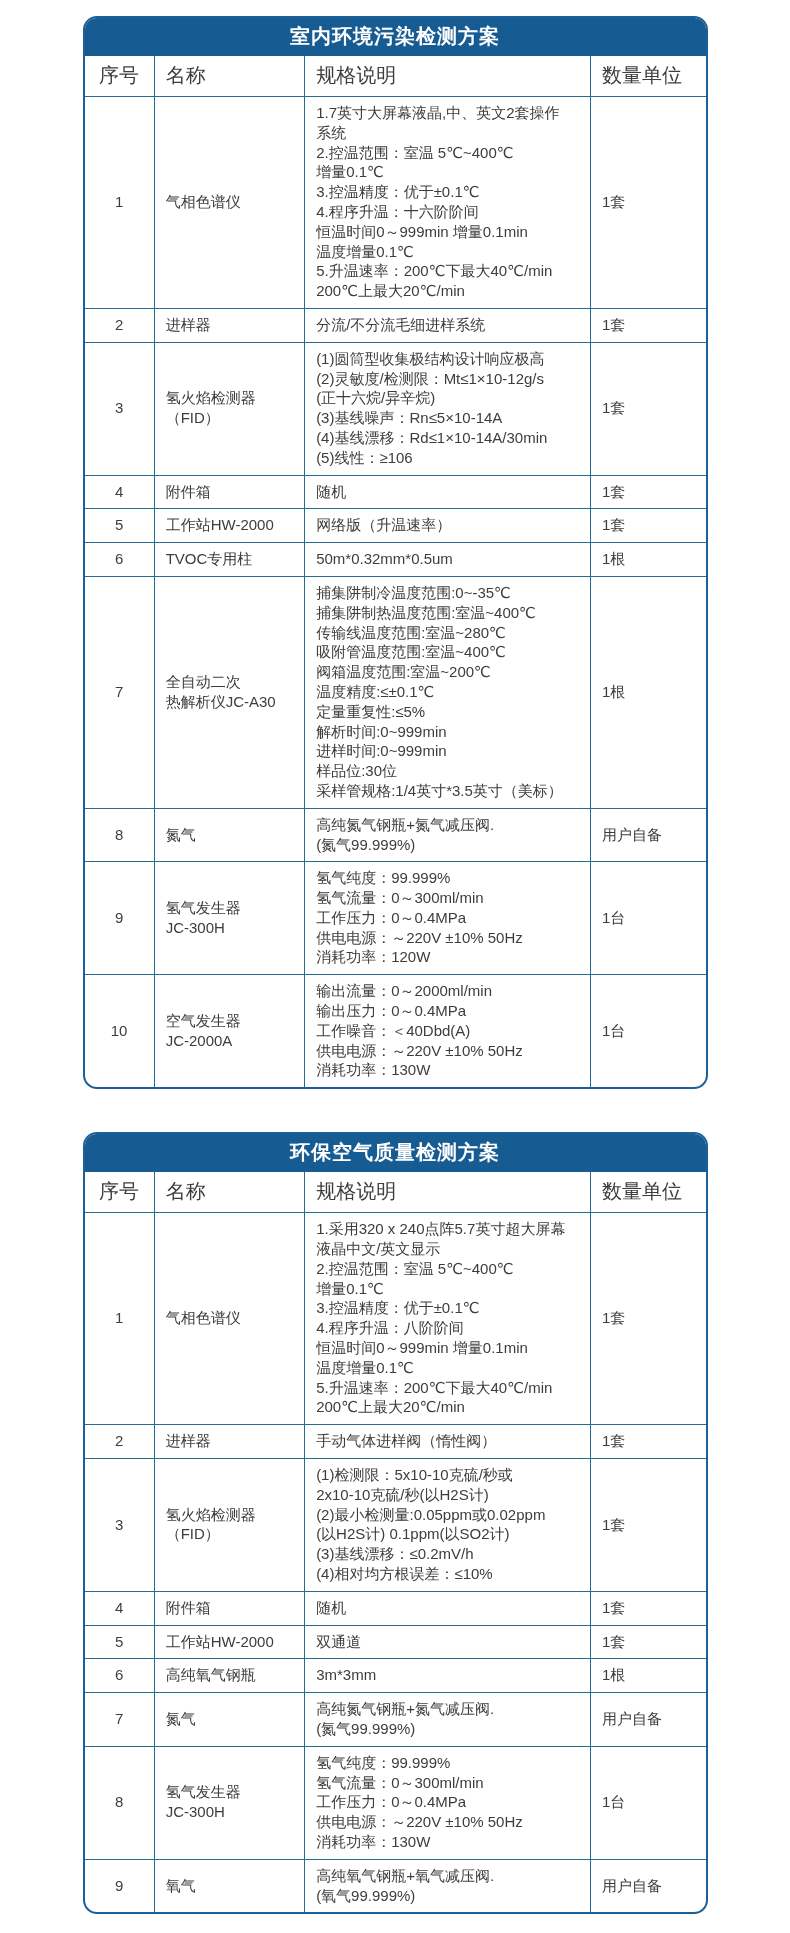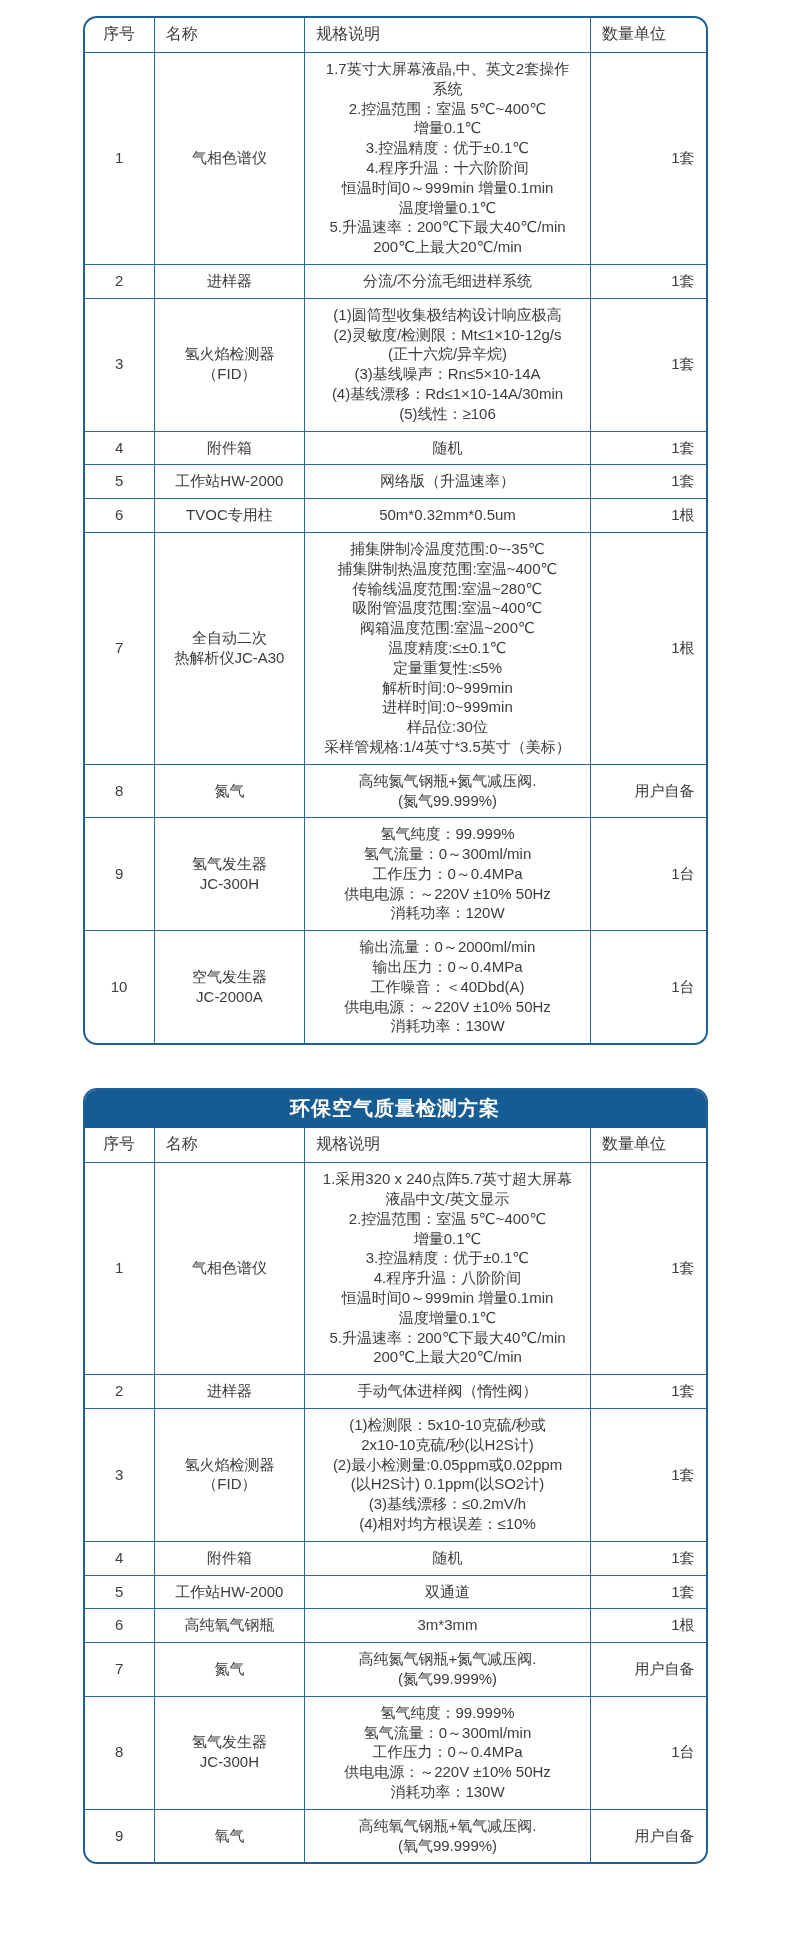--- a/index.html
+++ b/index.html
@@ -47,21 +47,21 @@
     border: 1px solid #2a6b94;
     color: #3d3d3d;
     vertical-align: middle;
     font-weight: normal;
   }
   
   table.grid tr > *:first-child { border-left: none; }
   table.grid tr > *:last-child  { border-right: none; }
   table.grid tr:last-child > *  { border-bottom: none; }
   table.grid thead th {
-    font-size: 16px;
+    font-size: 20px;
     text-align: left;
     padding: 6px 11px 7px 11px;
     border-top: none;
   }
   table.grid thead th.no-col {
     text-align: center;
     padding-left: 4px;
     padding-right: 4px;
   }
   table.grid td {
@@ -69,33 +69,32 @@
     line-height: 1.32;
     padding: 6px 11px 7px 11px;
   }
   td.no-cell {
     text-align: center;
     padding-left: 4px;
     padding-right: 4px;
   }
   td.name-cell, td.spec-cell {
     white-space: pre-line;
-    text-align: center;
   }
   td.qty-cell {
     white-space: nowrap;
-    text-align: right;
   }
 </style>
 </head>
 <body>
 
 <div class="page">
 
   <section class="spec-table">
+    <div class="table-title">室内环境污染检测方案</div>
     <table class="grid">
       <colgroup>
           <col class="c-no">
           <col class="c-name">
           <col class="c-spec">
           <col class="c-qty">
         </colgroup>
       <thead>
           <tr>
             <th class="no-col">序号</th>

